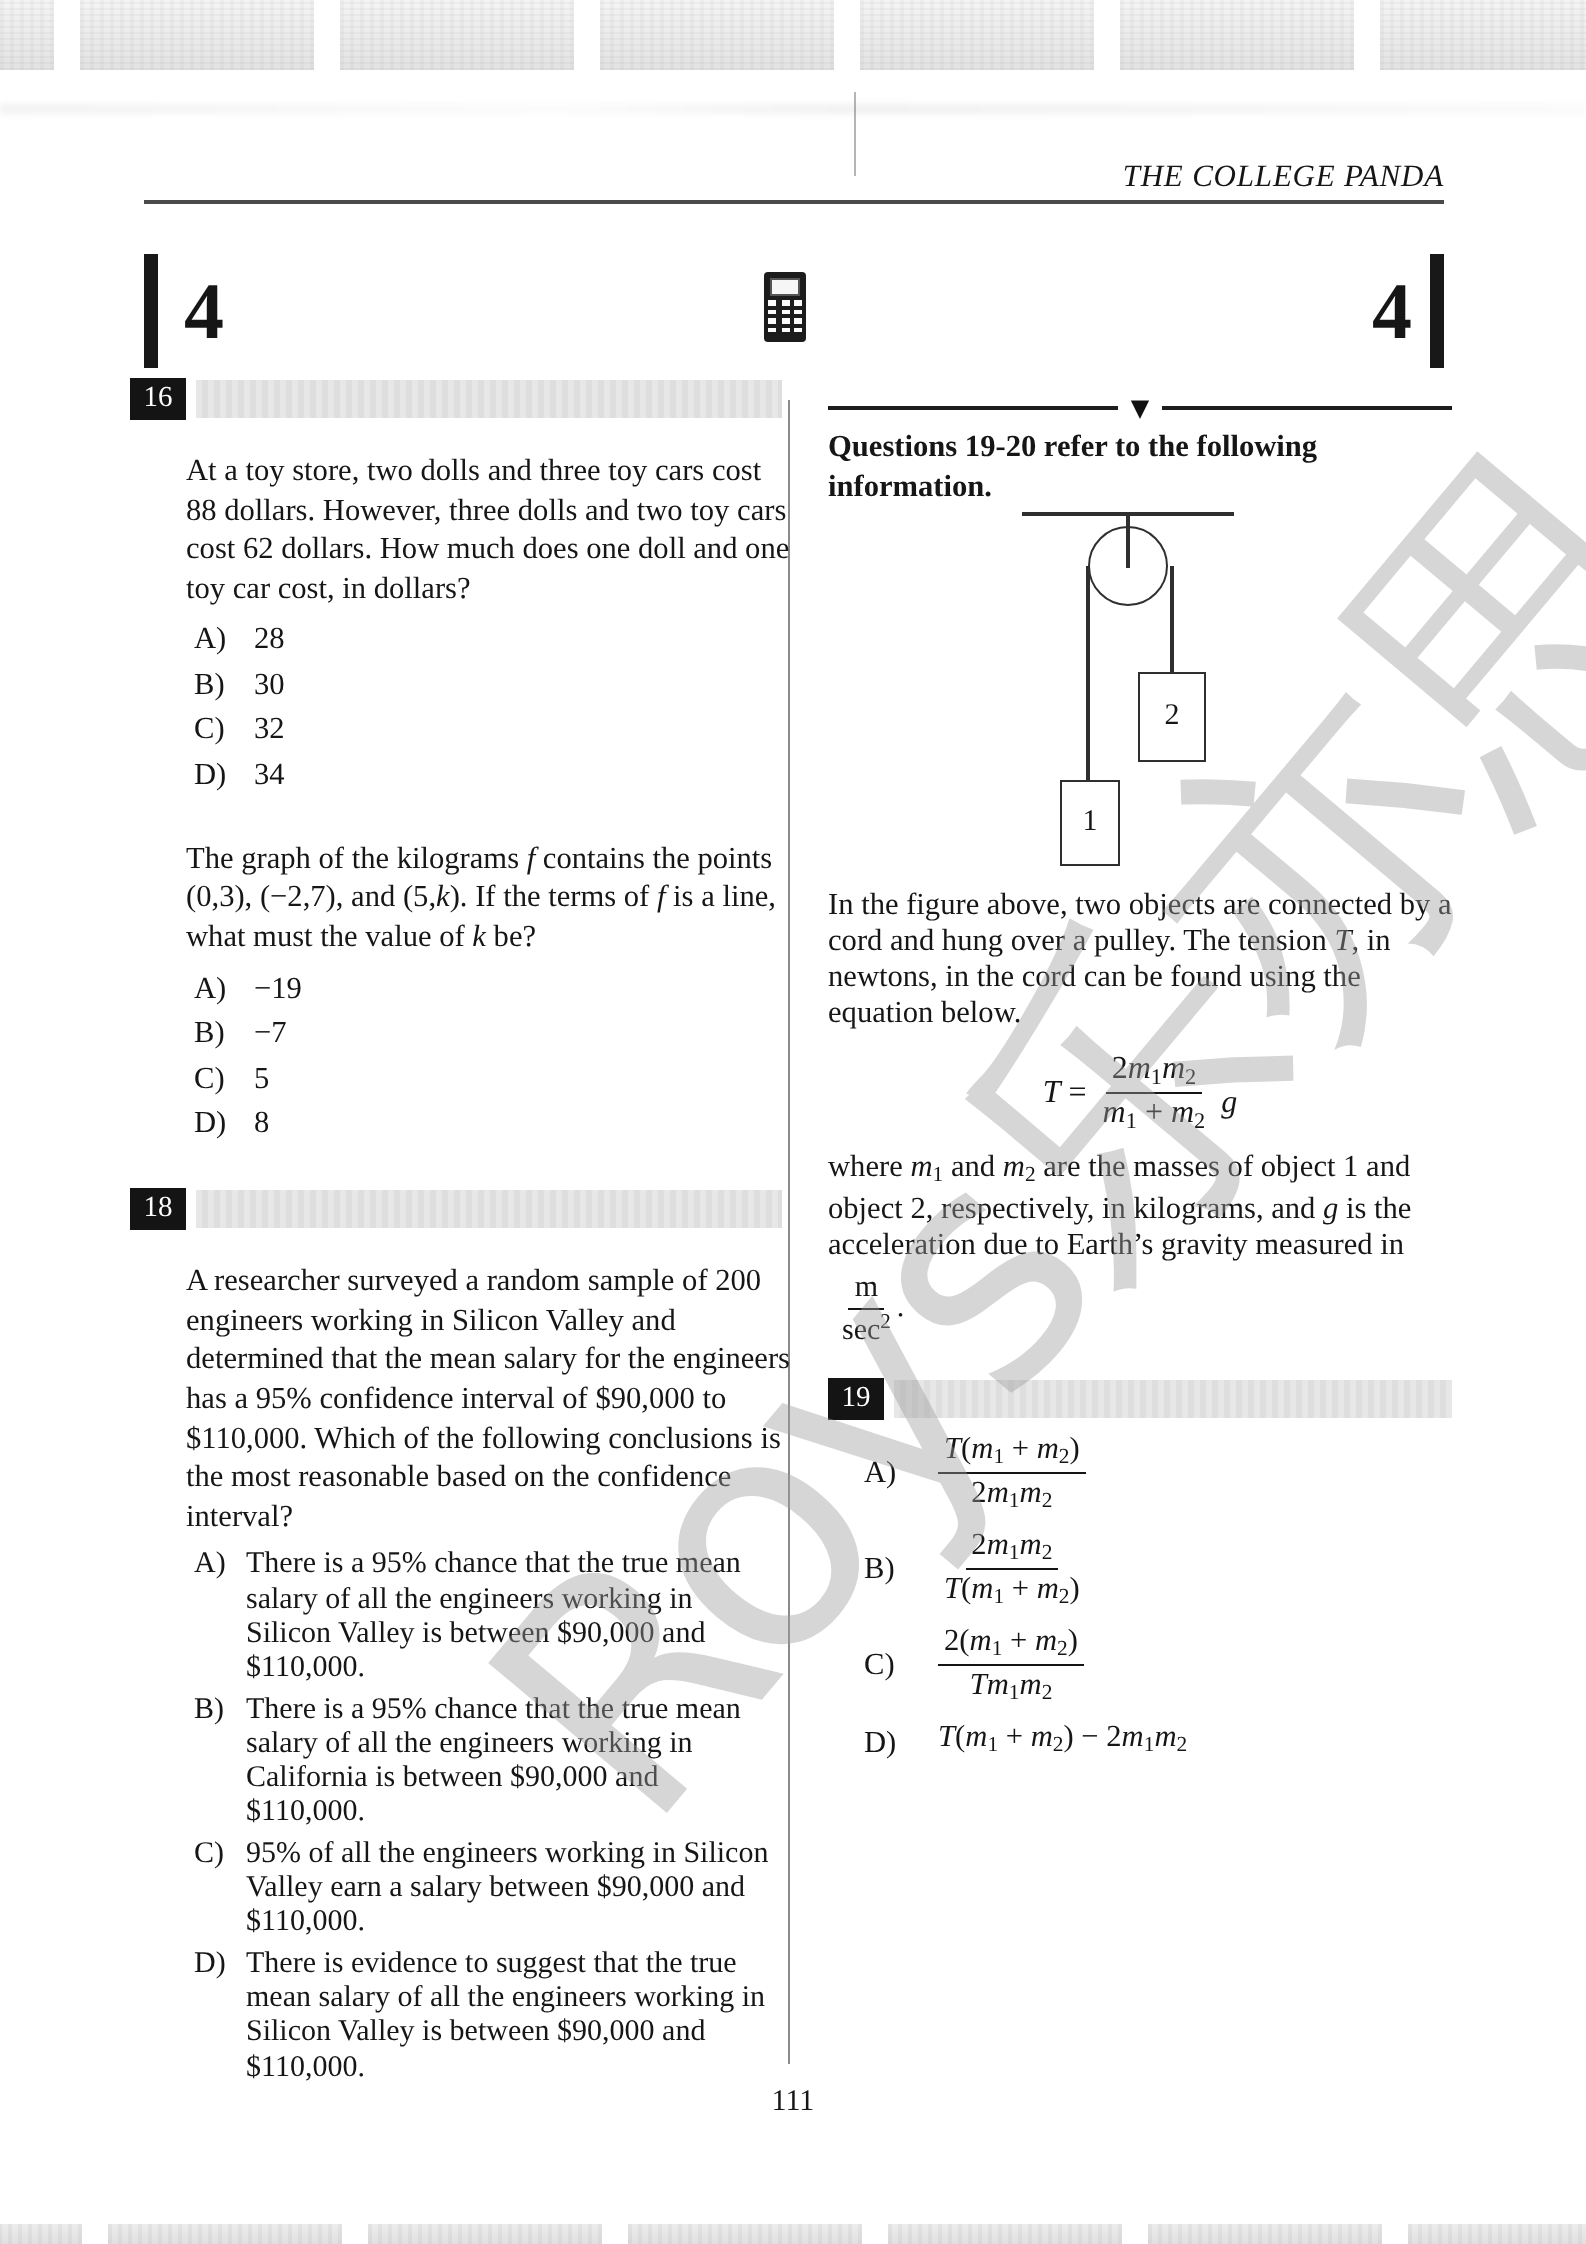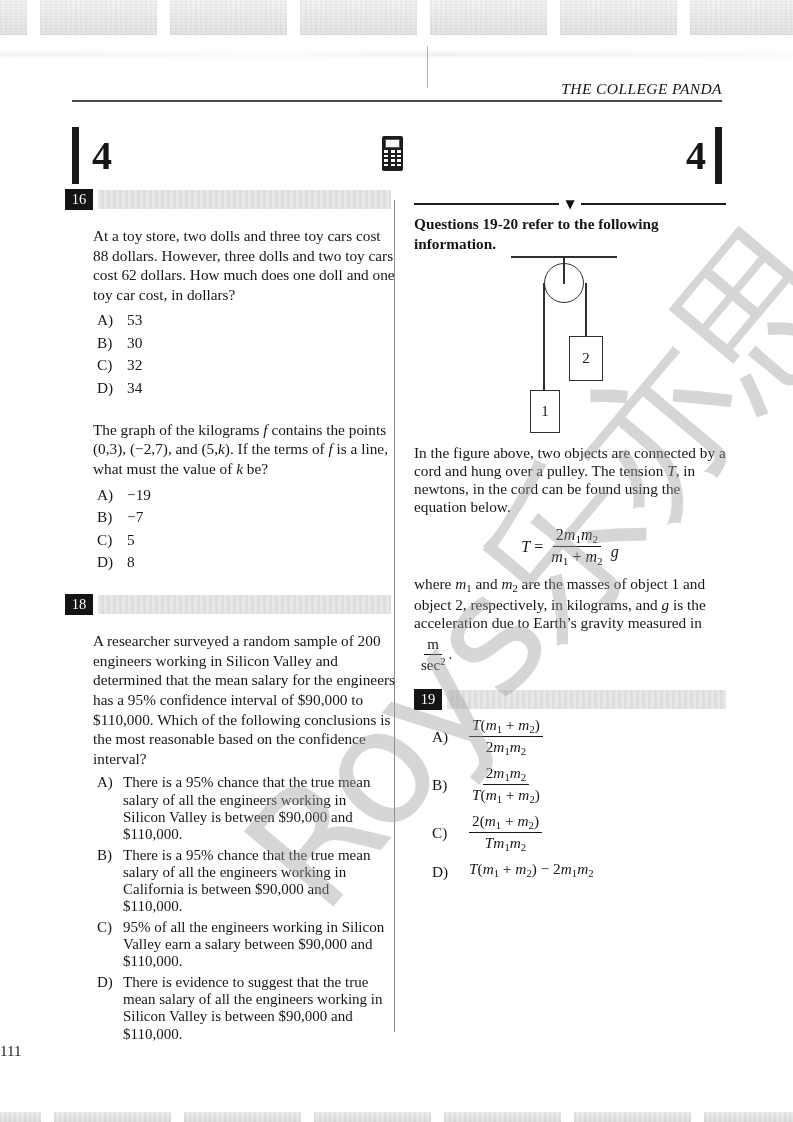--- a/index.html
+++ b/index.html
@@ -86,21 +86,21 @@
   .fden{padding:0 3px;}
   .frac-row{display:flex;align-items:center;gap:11px;margin:5px 0 5px 18px;font-size:15.3px;}
   .frac-row .clabel{width:26px;}
   .stem-right{margin:14px 0 4px 15px;width:297px;}
   .mt-badge{margin-top:14px;}
 
   .it{font-style:italic;}
   .sb{font-size:.7em;vertical-align:-.25em;}
   .sp{font-size:.7em;vertical-align:.5em;}
 
-  .footer{position:absolute;top:1043px;left:0;width:793px;font-size:15px;}
+  .footer{position:absolute;top:1043px;left:0;width:793px;text-align:center;font-size:15px;}
 
   .watermark{position:absolute;left:200px;top:815px;transform:rotate(-50deg);transform-origin:0 0;
     font-size:160px;letter-spacing:-6px;white-space:nowrap;color:rgba(158,158,158,.42);
     font-family:"DejaVu Sans",sans-serif;pointer-events:none;z-index:6;}
 </style>
 </head>
 <body>
 
 <div class="page">
 
@@ -152,21 +152,21 @@
   <div class="col col-left">
 
     <div class="qbadge">
       <span class="qnum">16</span>
       <span class="qstrip"></span>
     </div>
     <p class="stem">At a toy store, two dolls and three toy cars cost 88 dollars. However, three dolls and two toy cars cost 62 dollars. How much does one doll and one toy car cost, in dollars?</p>
     <div class="choices mb-q">
       <div class="choice-row">
         <span class="clabel">A)</span>
-        <span class="ctext">53</span>
+        <span class="ctext">28</span>
       </div>
       <div class="choice-row">
         <span class="clabel">B)</span>
         <span class="ctext">30</span>
       </div>
       <div class="choice-row">
         <span class="clabel">C)</span>
         <span class="ctext">32</span>
       </div>
       <div class="choice-row">

